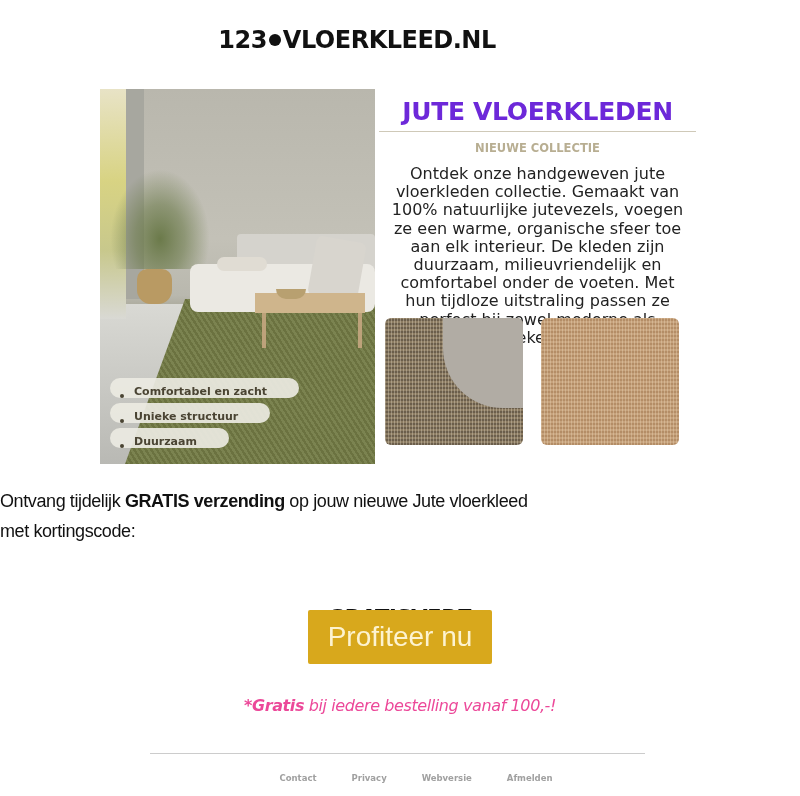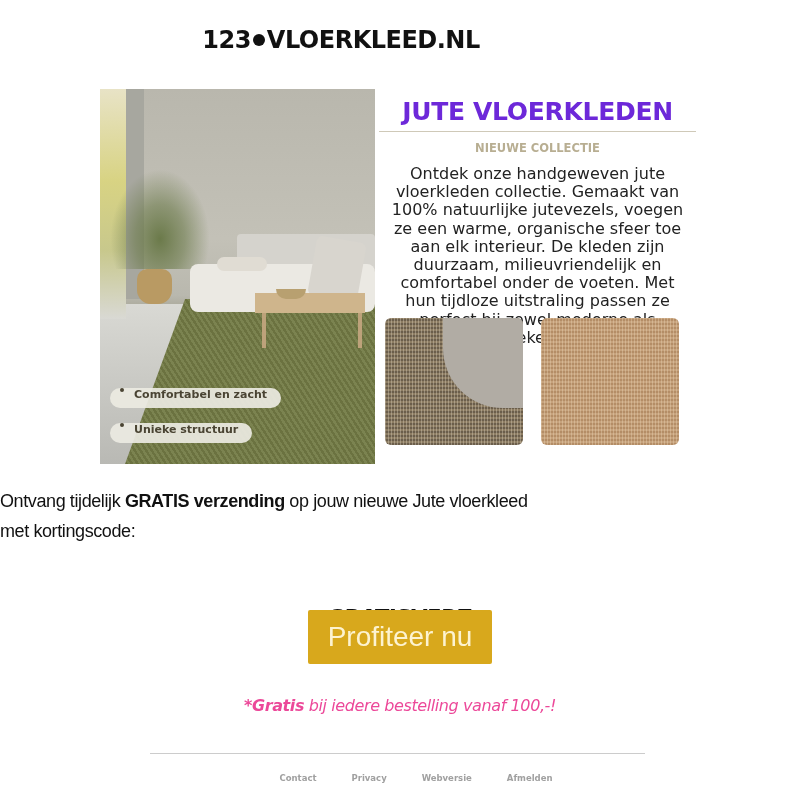--- a/index.html
+++ b/index.html
@@ -1,19 +1,19 @@
 <!DOCTYPE html>
 <html><head>
 <meta charset="utf-8">
 <style>
   * { box-sizing: border-box; margin: 0; padding: 0; }
   html, body { width: 800px; height: 796px; background: #ffffff; overflow: hidden; }
   body { font-family: "Liberation Sans", sans-serif; color: #111; position: relative; }
 
-  .logo { position: absolute; left: 0; top: 27px; width: 638px; text-align: center; padding-left: 44px; }
+  .logo { position: absolute; left: 16px; top: 27px; width: 638px; text-align: center; padding-left: 44px; }
   .logo-main { font-family: "DejaVu Sans", sans-serif; font-weight: 900; font-size: 24px; letter-spacing: -0.5px; color: #111; line-height: 26px; display: inline-flex; align-items: center; justify-content: center; }
   .logo-main .dot { display: inline-block; width: 12px; height: 12px; border-radius: 50%; background: #111; margin: 0 2px; }
   .logo-sub { font-family: "DejaVu Sans", sans-serif; font-size: 9px; letter-spacing: 0.1px; color: #111; margin-top: 0px; }
 
   .banner { position: absolute; left: 100px; top: 89px; width: 600px; height: 375px; background: #ffffff; }
   .photo { position: absolute; left: 0; top: 0; width: 275px; height: 375px; overflow: hidden;
            background: linear-gradient(180deg, #b9b7ad 0%, #c3c1b7 40%, #b9b8ae 55%, #9c9a87 62%, #6d7443 72%, #5f6a39 85%, #8d8e86 100%); }
   .photo .window { position: absolute; left: 0; top: 0; width: 26px; height: 230px; background: linear-gradient(180deg, #e8e3c6, #d8d383 40%, #c8c88c 70%, #d9d9d4); }
   .photo .window-frame { position: absolute; left: 26px; top: 0; width: 18px; height: 210px; background: #a7a79f; }
   .photo .floor { position: absolute; left: 0; top: 215px; width: 275px; height: 160px; background: linear-gradient(180deg, #d9d9d4 0%, #b9b9b4 100%); }
@@ -23,21 +23,21 @@
   .photo .pillow { position: absolute; left: 117px; top: 168px; width: 50px; height: 14px; background: #e0dcd3; border-radius: 10px; }
   .photo .throw { position: absolute; left: 212px; top: 150px; width: 50px; height: 60px; background: #d8d5ce; border-radius: 6px; transform: rotate(10deg); }
   .photo .table { position: absolute; left: 155px; top: 204px; width: 110px; height: 20px; background: #cfb58c; }
   .photo .table-leg1 { position: absolute; left: 162px; top: 224px; width: 4px; height: 35px; background: #bda27a; }
   .photo .table-leg2 { position: absolute; left: 258px; top: 224px; width: 4px; height: 35px; background: #bda27a; }
   .photo .bowl { position: absolute; left: 176px; top: 200px; width: 30px; height: 10px; background: #b8a070; border-radius: 0 0 15px 15px; }
   .photo .plant-pot { position: absolute; left: 37px; top: 180px; width: 35px; height: 35px; background: #b99a63; border-radius: 10px 10px 14px 14px; }
   .photo .plant { position: absolute; left: 10px; top: 80px; width: 100px; height: 100px; background: radial-gradient(ellipse at 50% 70%, #6b7a4a 0%, rgba(107,122,74,0.6) 35%, rgba(107,122,74,0) 70%); }
 
   .pill-list { position: absolute; left: 10px; top: 289px; }
-  .pill { display: inline-flex; align-items: flex-start; height: 20px; padding: 0 14px 0 10px; background: rgba(236,234,226,0.92); border-radius: 10px; margin-bottom: 5px; font-family: "DejaVu Sans", sans-serif; font-weight: bold; font-size: 11px; color: #4a4433; white-space: nowrap; }
+  .pill { display: inline-flex; align-items: flex-end; height: 20px; padding: 0 32px 0 10px; background: rgba(236,234,226,0.92); border-radius: 10px; margin-bottom: 5px; font-family: "DejaVu Sans", sans-serif; font-weight: bold; font-size: 11px; color: #4a4433; white-space: nowrap; }
   .pill .bullet { display: inline-block; width: 4px; height: 4px; border-radius: 50%; background: #4a4433; margin-right: 10px; }
   .pill-row { display: block; }
 
   .info { position: absolute; left: 279px; top: 0; width: 317px; height: 375px; }
   .info-title { position: absolute; left: 0; top: 8px; width: 317px; text-align: center; font-family: "DejaVu Sans", sans-serif; font-weight: bold; font-size: 25px; color: #6d28d9; letter-spacing: -0.3px; }
   .info-rule { position: absolute; left: 0; top: 42px; width: 317px; height: 1px; background: #cfc9b8; }
   .info-sub { position: absolute; left: 0; top: 52px; width: 317px; text-align: center; font-family: "DejaVu Sans", sans-serif; font-weight: bold; font-size: 11.5px; color: #b8ae92; }
   .info-desc { position: absolute; left: 6px; top: 76px; width: 305px; text-align: center; font-family: "DejaVu Sans", sans-serif; font-size: 16px; line-height: 18.2px; color: #222; }
 
   .swatch { position: absolute; top: 229px; width: 138px; height: 127px; border-radius: 6px; overflow: hidden; }
@@ -92,20 +92,24 @@
 
     <div class="pill-list">
       <div class="pill-row"><span class="pill">
             <span class="bullet"></span>
             <span>Comfortabel en zacht</span>
           </span></div>
       <div class="pill-row"><span class="pill">
             <span class="bullet"></span>
             <span>Unieke structuur</span>
           </span></div>
+      <div class="pill-row"><span class="pill">
+            <span class="bullet"></span>
+            <span>Duurzaam</span>
+          </span></div>
     </div>
   </div>
 
   <div class="info">
     <div class="info-title">JUTE VLOERKLEDEN</div>
     <div class="info-rule"></div>
     <div class="info-sub">NIEUWE COLLECTIE</div>
     <div class="info-desc">Ontdek onze handgeweven jute vloerkleden collectie. Gemaakt van 100% natuurlijke jutevezels, voegen ze een warme, organische sfeer toe aan elk interieur. De kleden zijn duurzaam, milieuvriendelijk en comfortabel onder de voeten. Met hun tijdloze uitstraling passen ze perfect bij zowel moderne als klassieke stijlen.</div>
     <div class="swatch swatch-1">
         <div class="fold"></div>

